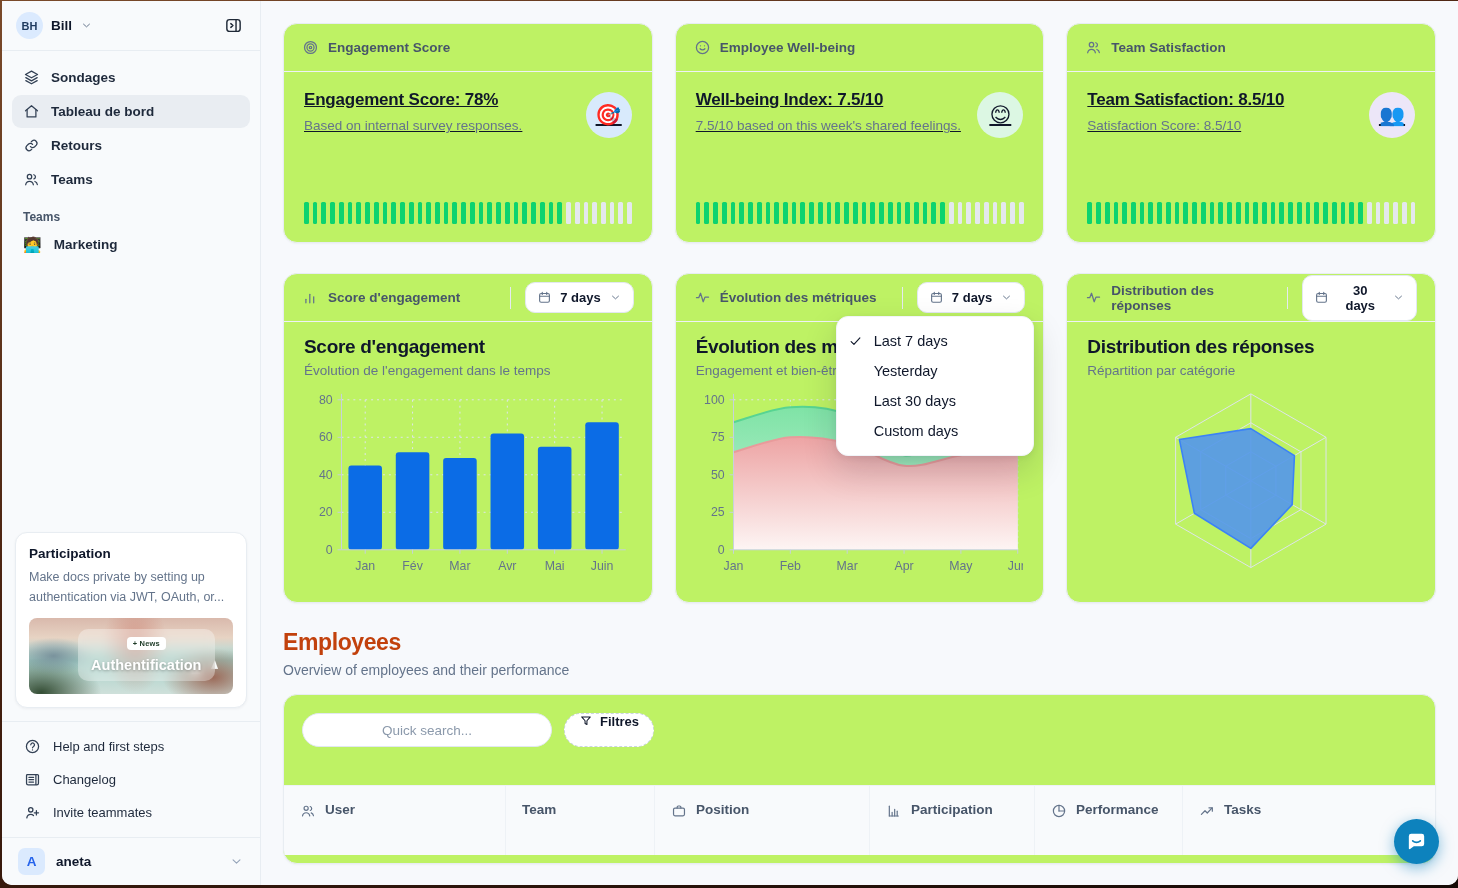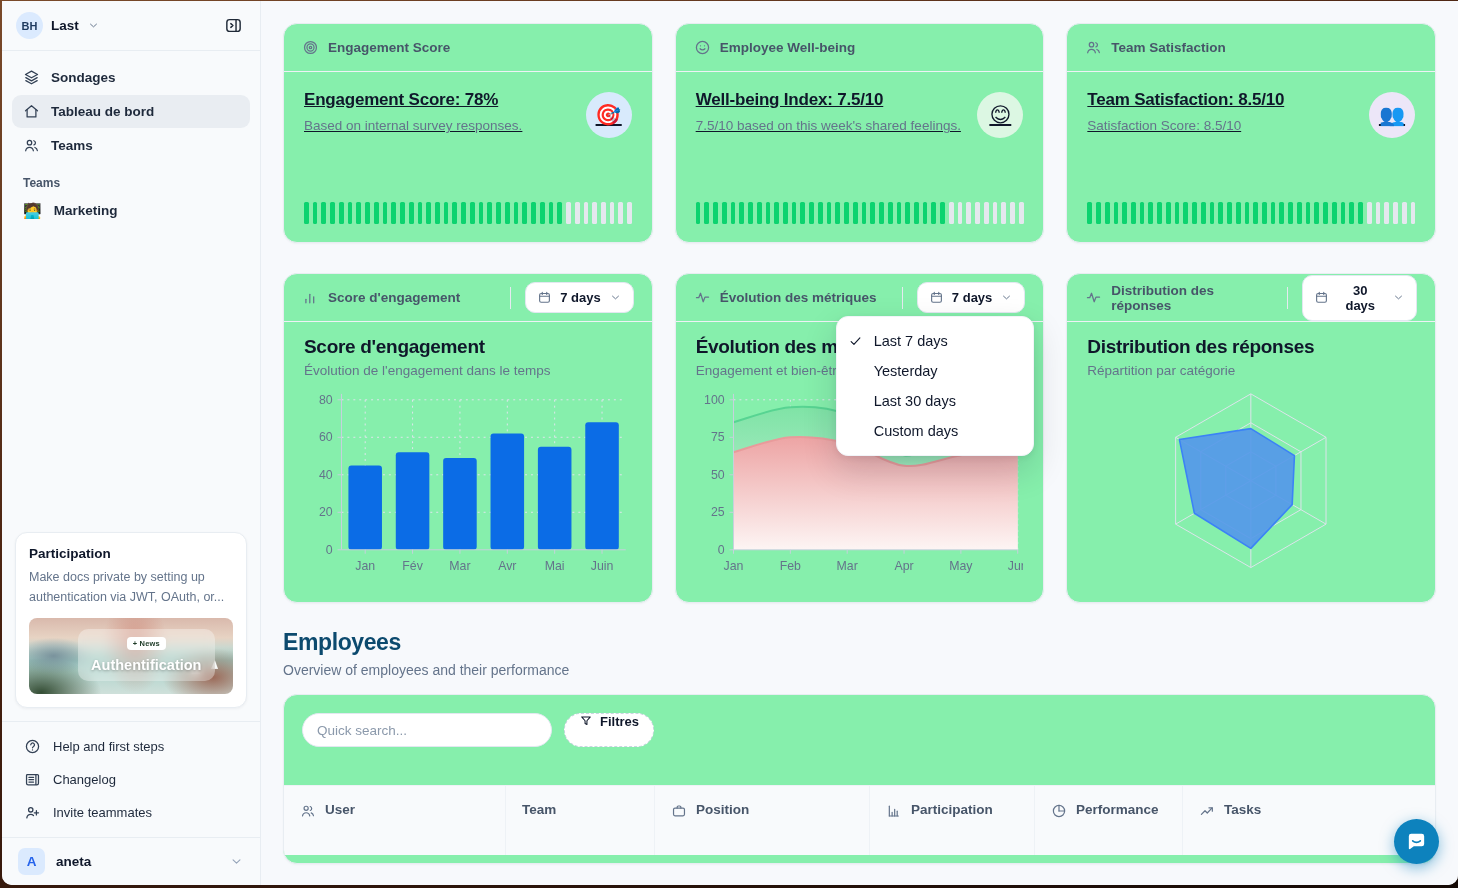--- a/index.html
+++ b/index.html
@@ -54,21 +54,21 @@
   .sb-ws { border-top:1px solid #e8edf2; padding:10px 16px; display:flex; align-items:center; gap:11px; }
   .ws-avatar { width:27px; height:27px; border-radius:7px; background:#dbeafe; color:#2563eb; font-weight:700; font-size:13.5px; display:flex; align-items:center; justify-content:center; cursor:pointer; }
   .ws-name { font-size:13.5px; font-weight:700; color:#0f172a; }
   .sb-ws .chev { margin-left:auto; color:#94a3b8; width:15px; height:15px; cursor:pointer; }
 
   
   .main { flex:1; min-width:0; display:flex; flex-direction:column; background:#f7f9fc; position:relative; }
   .topbar { height:50px; flex:none; background:#fff; border-bottom:1px solid #e8edf2; display:flex; align-items:center; padding:0 34px; font-size:14.5px; font-weight:600; color:#0f172a; }
   .content { flex:1; padding:22px; overflow:hidden; }
   .row3 { display:grid; grid-template-columns:repeat(3,1fr); gap:22px; }
-  .card { background:#86efac; border:1px solid #e8edf2; border-radius:14px; box-shadow:0 1px 2px rgba(15,23,42,.04); }
+  .card { background:#bef264; border:1px solid #e8edf2; border-radius:14px; box-shadow:0 1px 2px rgba(15,23,42,.04); }
   .card-head { height:48px; display:flex; align-items:center; gap:9px; padding:0 18px; border-bottom:1px solid #eef2f6; font-size:13.5px; font-weight:600; color:#475569; }
   .card-head .icn { color:#64748b; }
   
   .stat-card { height:220px; overflow:hidden; }
   .stat-body { position:relative; height:170px; padding:18px 20px;text-decoration:underline; }
   .stat-top { display:flex; justify-content:space-between; align-items:flex-start; }
   .stat-title { font-size:17px; font-weight:700; color:#0f172a; letter-spacing:-.2px; }
   .stat-sub { margin-top:8px; font-size:13.5px; color:#64748b; }
   .emoji-badge { width:46px; height:46px; border-radius:50%; display:flex; align-items:center; justify-content:center; font-size:21px; flex:none; margin-top:2px; }
   .progress { position:absolute; left:20px; right:20px; bottom:18px; height:22px; display:flex; gap:4px; }
@@ -86,45 +86,45 @@
   .plot svg { display:block; width:100%; height:auto; }
   .grid { stroke:#dfe6ee; stroke-width:1; stroke-dasharray:2 4; }
   .axis { stroke:#c6d0dc; stroke-width:1; }
   .tick { font-family:"Liberation Sans","DejaVu Sans",sans-serif; font-size:12.5px; fill:#64748b; stroke:none; }
   
   .menu { position:absolute; left:160px; top:42px; width:198px; background:#fff; border:1px solid #f1f4f8; border-radius:12px; padding:9px 0; box-shadow:0 14px 34px rgba(15,23,42,.16),0 2px 6px rgba(15,23,42,.06); z-index:6; }
   .menu-item { position:relative; padding:7px 16px 7px 37px; font-size:14.5px; color:#0f172a; cursor:pointer; }
   .mi-check { position:absolute; left:11px; top:50%; transform:translateY(-50%); color:#0f172a; width:15px; height:15px; }
   
   .emp-head { margin-top:26px; }
-  .emp-title { font-size:23px; font-weight:800; letter-spacing:-.4px; color:#0c4a6e; }
+  .emp-title { font-size:23px; font-weight:800; letter-spacing:-.4px; color:#c2410c; }
   .emp-sub { margin-top:6px; font-size:14px; color:#64748b; }
   .table-card { margin-top:16px; height:170px; overflow:hidden; padding-top:18px; border-radius:14px; }
   .toolbar { display:flex; align-items:center; gap:12px; padding:0 18px; }
-  .search { width:250px; height:34px; border:1px solid #e2e8f0; border-radius:17px; padding:0 14px; font-family:inherit; font-size:13.5px; color:#0f172a; background:#fff; outline:none; }
+  .search { width:250px; height:34px; border:1px solid #e2e8f0; border-radius:17px; padding:0 14px; font-family:inherit; font-size:13.5px; color:#0f172a; background:#fff; outline:none;text-align:center; }
   .search::placeholder { color:#8b99ab; }
   .filter-btn { height:34px; display:flex; align-items:flex-start; gap:7px; padding:0 14px; background:#fff; border:1.5px dashed #cbd5e1; border-radius:17px; font-family:inherit; font-size:13px; font-weight:700; color:#0f172a; cursor:pointer; }
   .thead { margin-top:38px; display:flex; background:#f8fafc; border-top:1px solid #eef2f6; height:70px; }
   .th { display:flex; align-items:flex-start; padding:16px 16px 0; gap:9px; font-size:13.5px; font-weight:600; color:#475569; border-left:1px solid #eef2f6; cursor:pointer; }
   .th:first-child { border-left:none; }
   .th .icn { color:#64748b; margin-top:1px; }
   .th:nth-child(1){width:221px;} .th:nth-child(2){width:149px;} .th:nth-child(3){width:215px;}
   .th:nth-child(4){width:165px;} .th:nth-child(5){width:148px;} .th:nth-child(6){flex:1;}
   
   .chat-fab { position:absolute; right:19px; bottom:21px; width:45px; height:45px; border-radius:50%; background:#0d82bd; display:flex; align-items:center; justify-content:center; box-shadow:0 4px 14px rgba(13,130,189,.5); cursor:pointer; z-index:20; }
 </style>
 </head>
 <body>
 
 <div class="window">
 
   <aside class="sidebar">
     <div class="sb-top">
       <div class="avatar">BH</div>
-      <span class="sb-user">Last</span>
+      <span class="sb-user">Bill</span>
       <span class="icn chev">
           <svg viewBox="0 0 24 24">
             <path d="m6.5 9.5 5.5 5 5.5-5"></path>
           </svg>
         </span>
       <button class="collapse-btn">
         <span class="icn" style="width:19px;height:19px">
             <svg viewBox="0 0 24 24">
               <rect x="3.6" y="4.6" width="16.8" height="14.8" rx="3.4"></rect>
               <path d="M15.2 4.6v14.8"></path>
@@ -145,20 +145,29 @@
           <span>Sondages</span>
         </div>
         <div class="nav-item active">
           <span class="icn" style="width:17px;height:17px">
             <svg viewBox="0 0 24 24">
               <path d="M3.6 10.9 12 3.8l8.4 7.1"></path>
               <path d="M5.8 9.3V19.6h12.4V9.3"></path>
             </svg>
           </span>
           <span>Tableau de bord</span>
+        </div>
+        <div class="nav-item">
+          <span class="icn" style="width:17px;height:17px">
+            <svg viewBox="0 0 24 24">
+              <path d="M10.5 13.5a4.2 4.2 0 0 0 6 .3l2.3-2.3a4.2 4.2 0 0 0-5.9-5.9l-1.3 1.3"></path>
+              <path d="M13.5 10.5a4.2 4.2 0 0 0-6-.3l-2.3 2.3a4.2 4.2 0 0 0 5.9 5.9l1.3-1.3"></path>
+            </svg>
+          </span>
+          <span>Retours</span>
         </div>
         <div class="nav-item">
           <span class="icn" style="width:17px;height:17px">
             <svg viewBox="0 0 24 24">
               <circle cx="9.2" cy="8" r="3.1"></circle>
               <path d="M3.8 19.4c.5-3 2.7-4.8 5.4-4.8s4.9 1.8 5.4 4.8"></path>
               <path d="M15.3 5.3a3.1 3.1 0 0 1 .2 5.9"></path>
               <path d="M16.8 14.8c2 .7 3.1 2.2 3.4 4.3"></path>
             </svg>
           </span>

